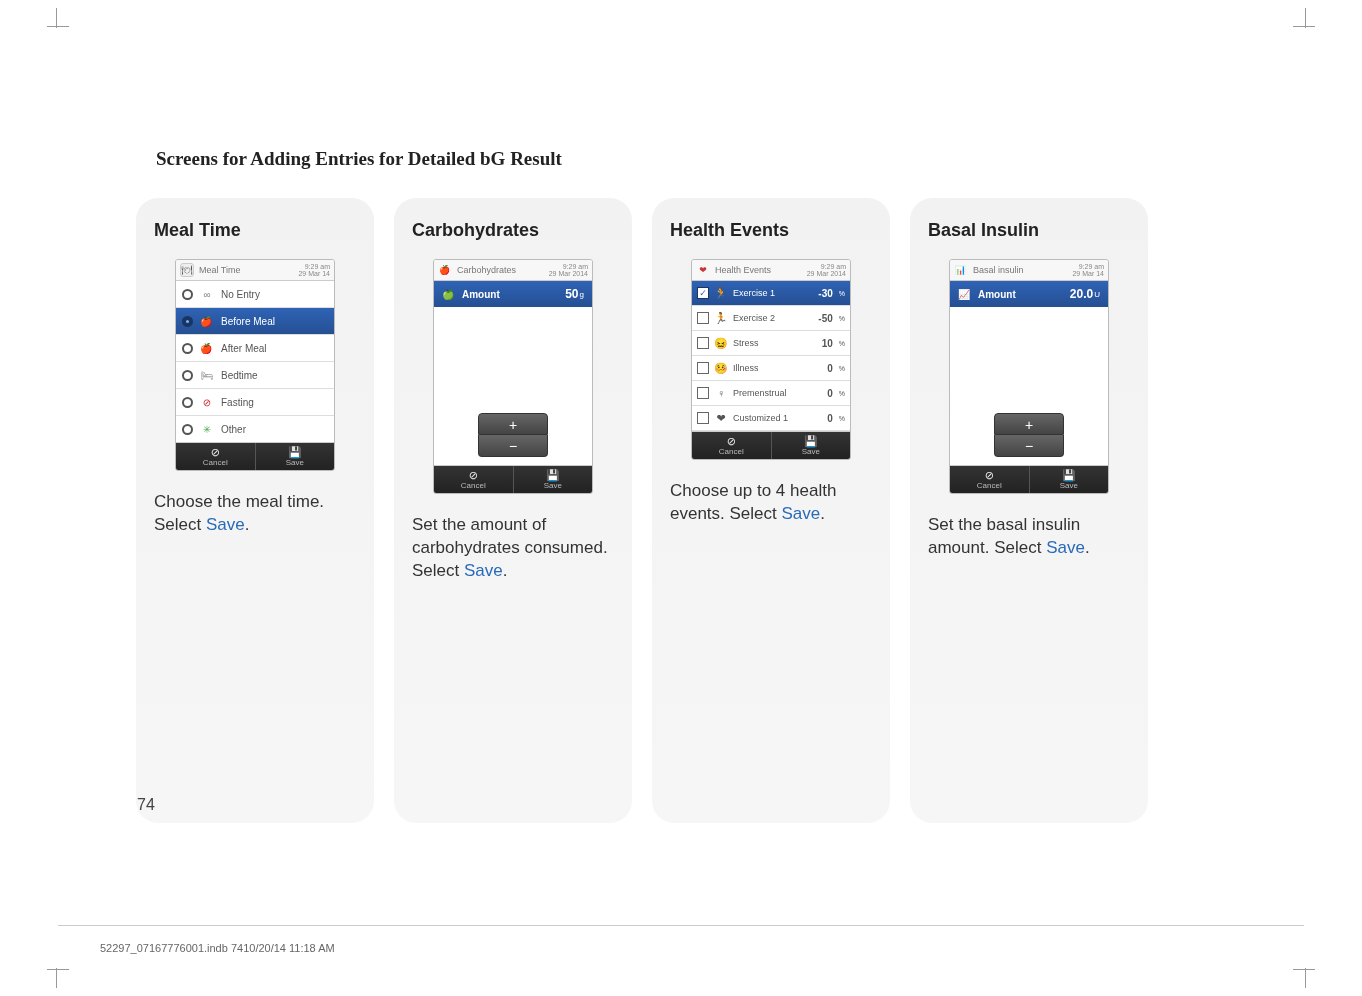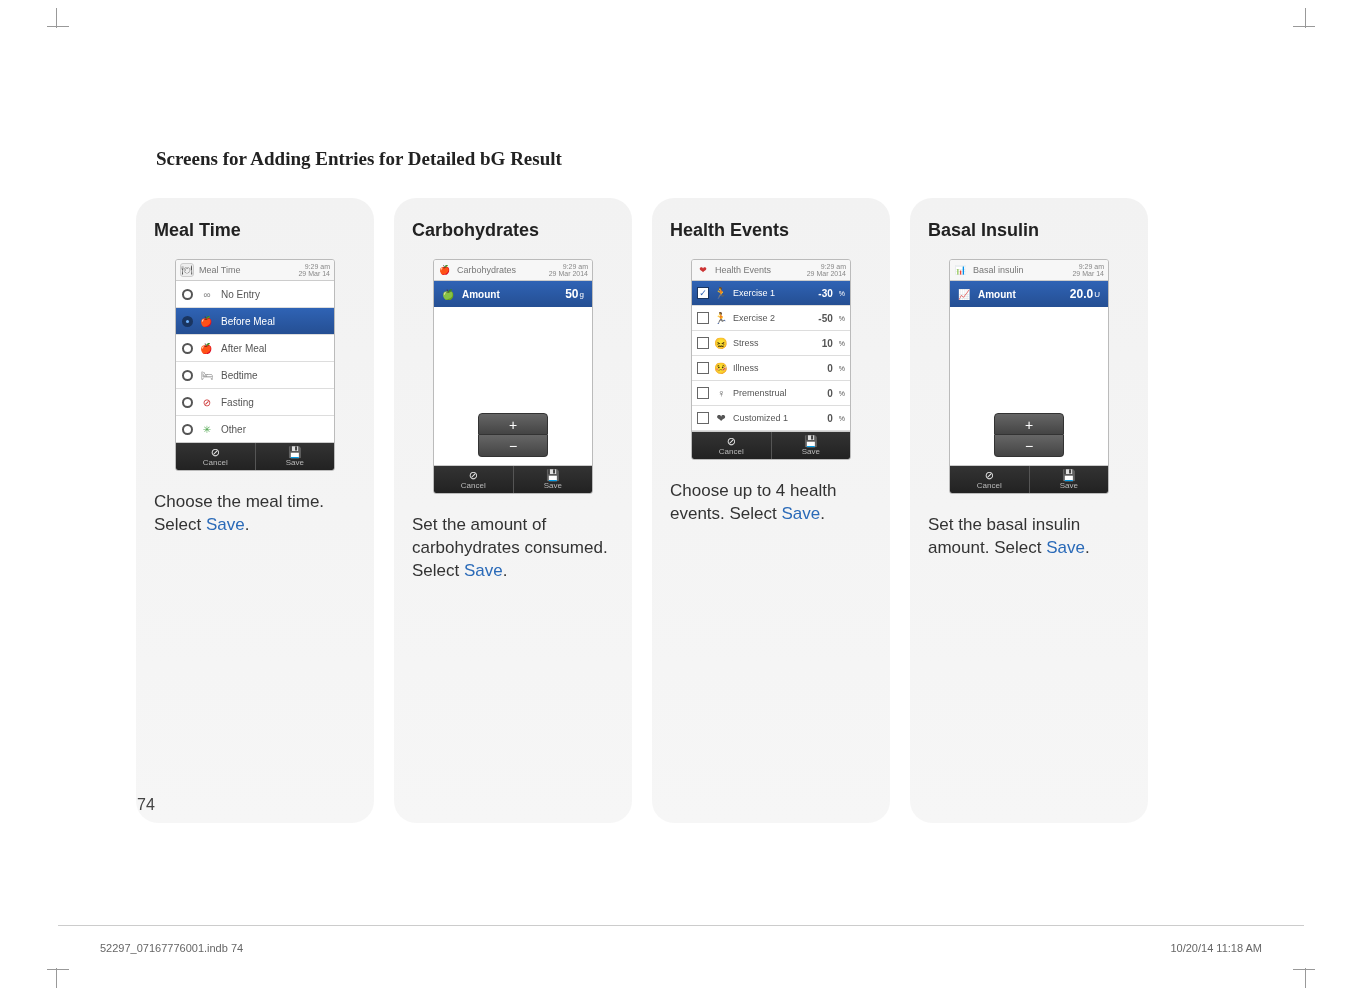--- a/index.html
+++ b/index.html
@@ -143,21 +143,21 @@
   .hicon2{ width:14px;height:14px; flex-shrink:0; display:flex;align-items:center;justify-content:center; font-size:11px;}
   .hlabel{ flex:1; font-size:9px;}
   .hval{ font-weight:bold; font-size:10px;}
   .hunit{ font-size:7px; margin-left:1px;}
 
   .page-num {
     position:absolute; left:100px; bottom:182px; font-size:16px; color:#444;margin-left:37px;
   }
   .doc-footer {
     position:absolute; left:100px; bottom:42px; font-size:11px; color:#666;
-    display:flex; width:1162px; justify-content:space-between;
+    display:flex; width:1162px; justify-content:flex-start;
   }
   .hr-bottom{ position:absolute; left:58px; right:58px; bottom:70px; height:1px; background:#ccc;}
 
   .crop { position:absolute; width:20px; height:20px;}
   .crop.tl{ top:8px; left:56px; border-left:1px solid #999;}
   .crop.tl:after{content:"";position:absolute;left:-10px;top:18px;width:22px;height:1px;background:#999;}
   .crop.tr{ top:8px; right:56px; border-right:1px solid #999;}
   .crop.tr:after{content:"";position:absolute;right:-10px;top:18px;width:22px;height:1px;background:#999;}
   .crop.bl{ bottom:8px; left:56px; border-left:1px solid #999;}
   .crop.bl:after{content:"";position:absolute;left:-10px;bottom:18px;width:22px;height:1px;background:#999;}

